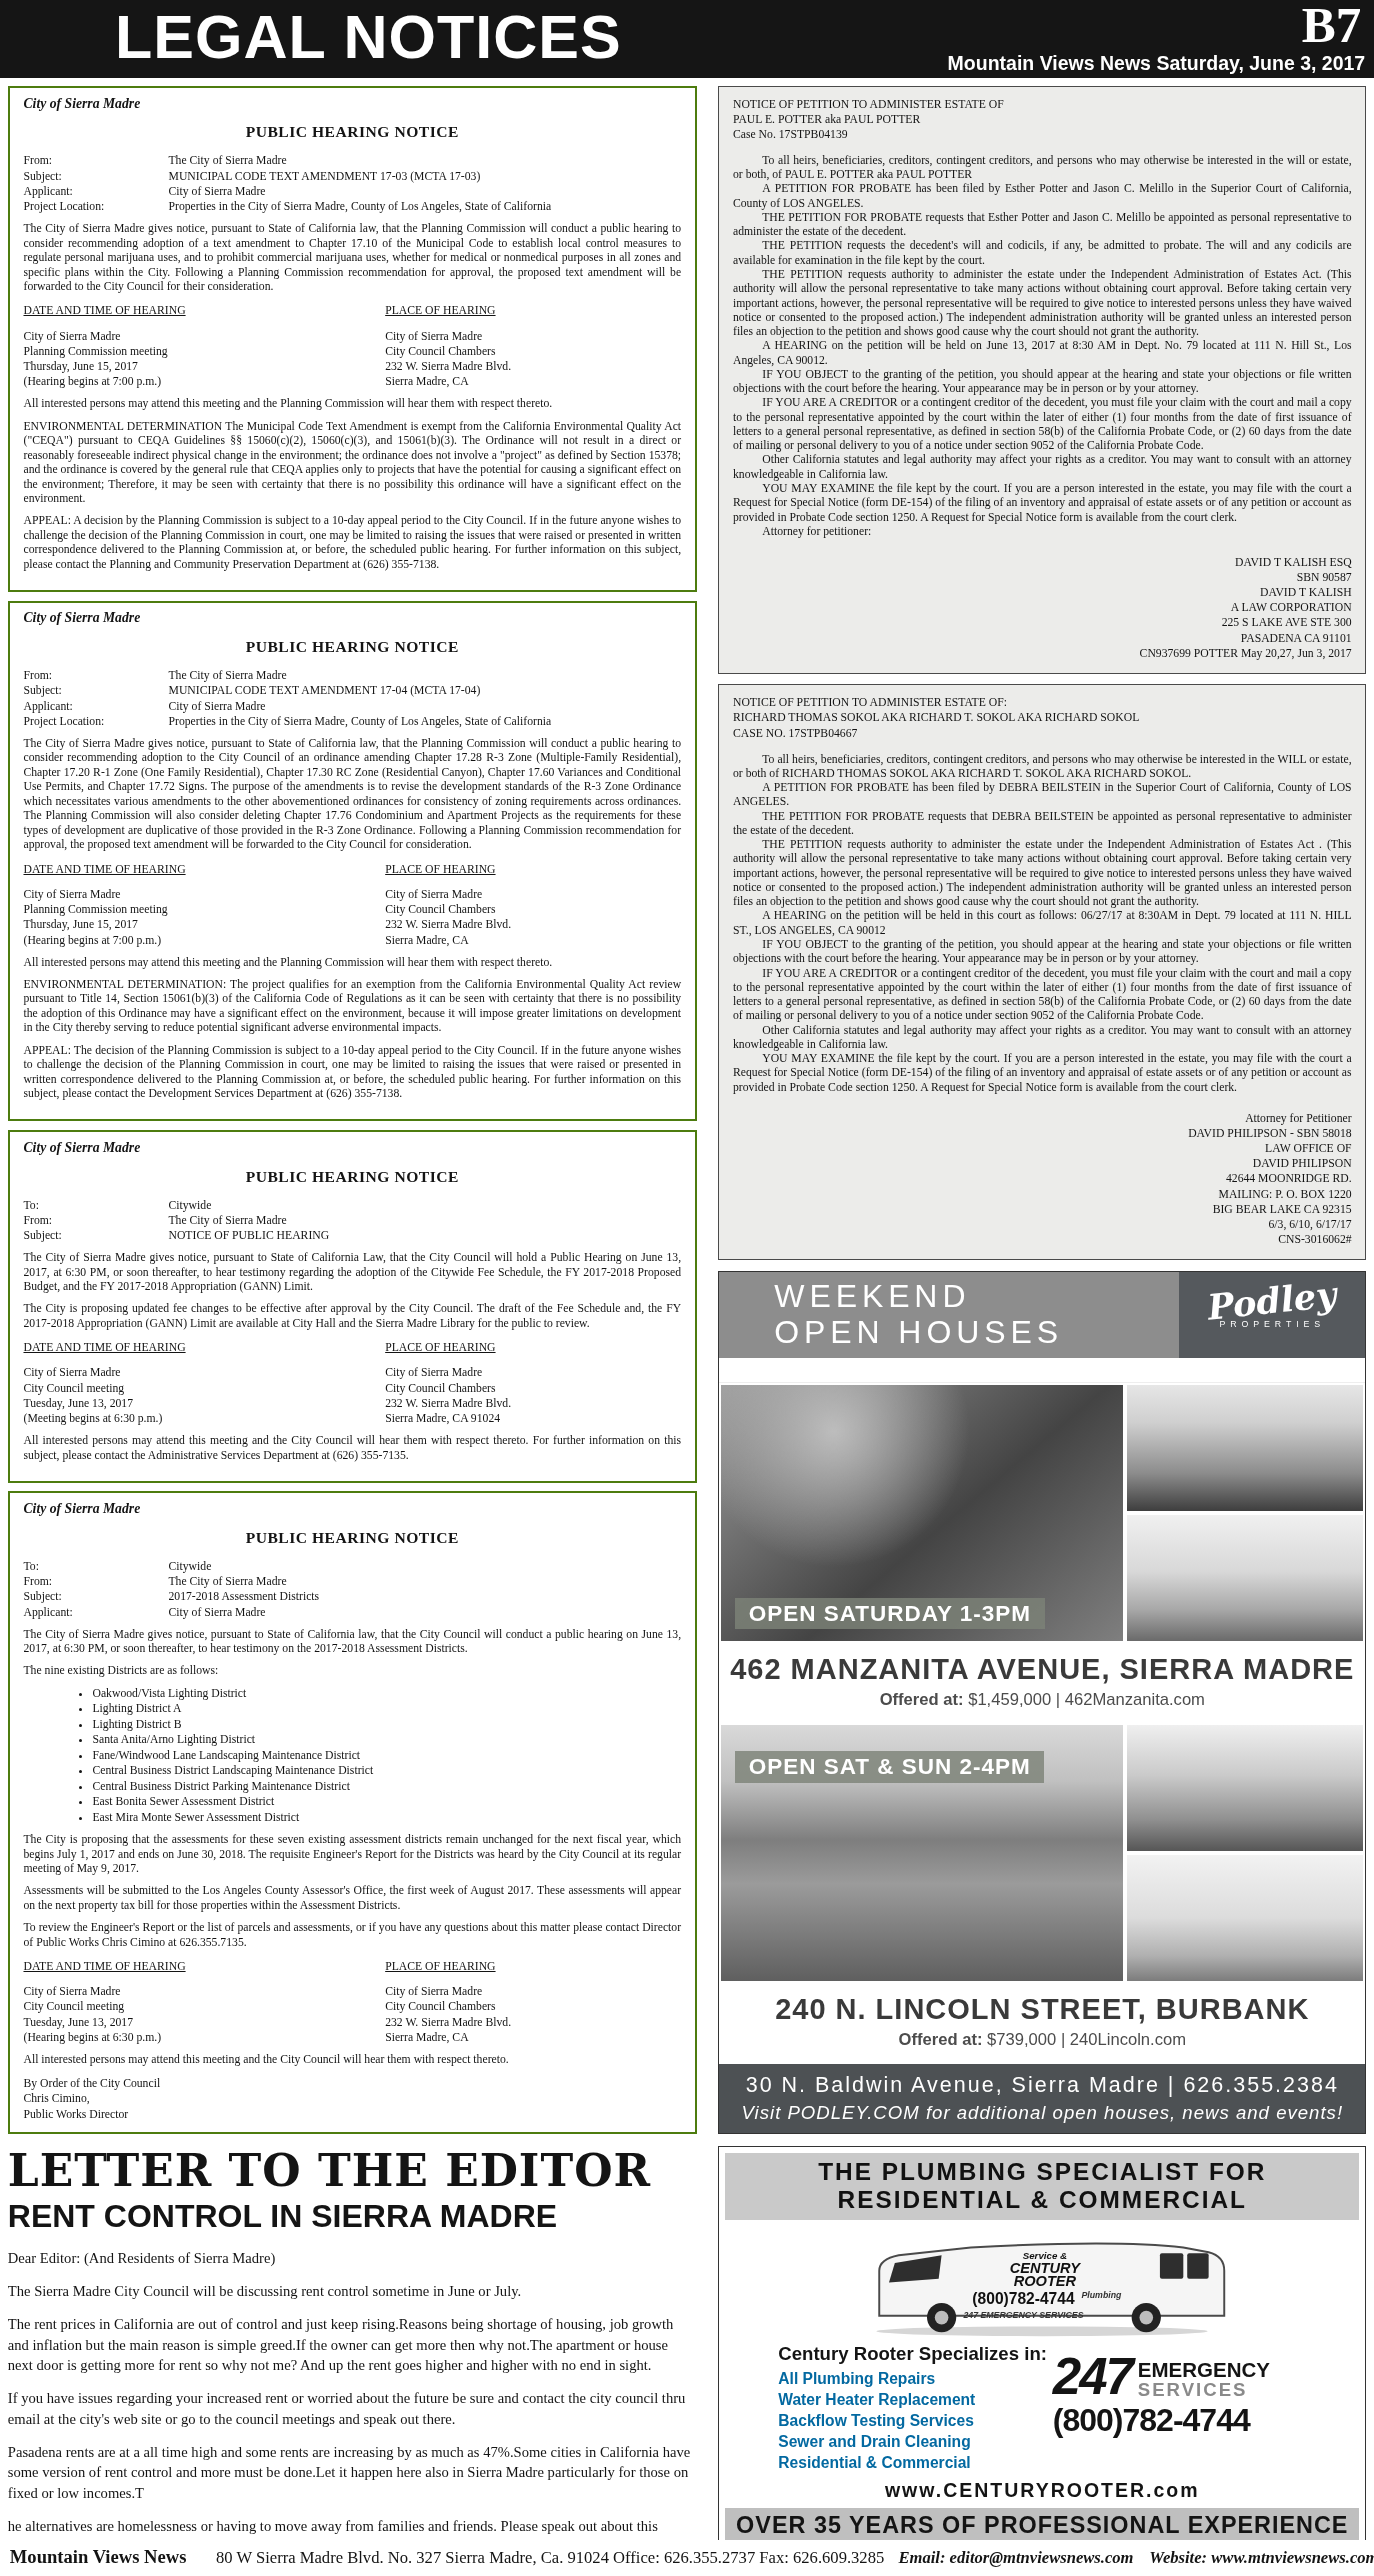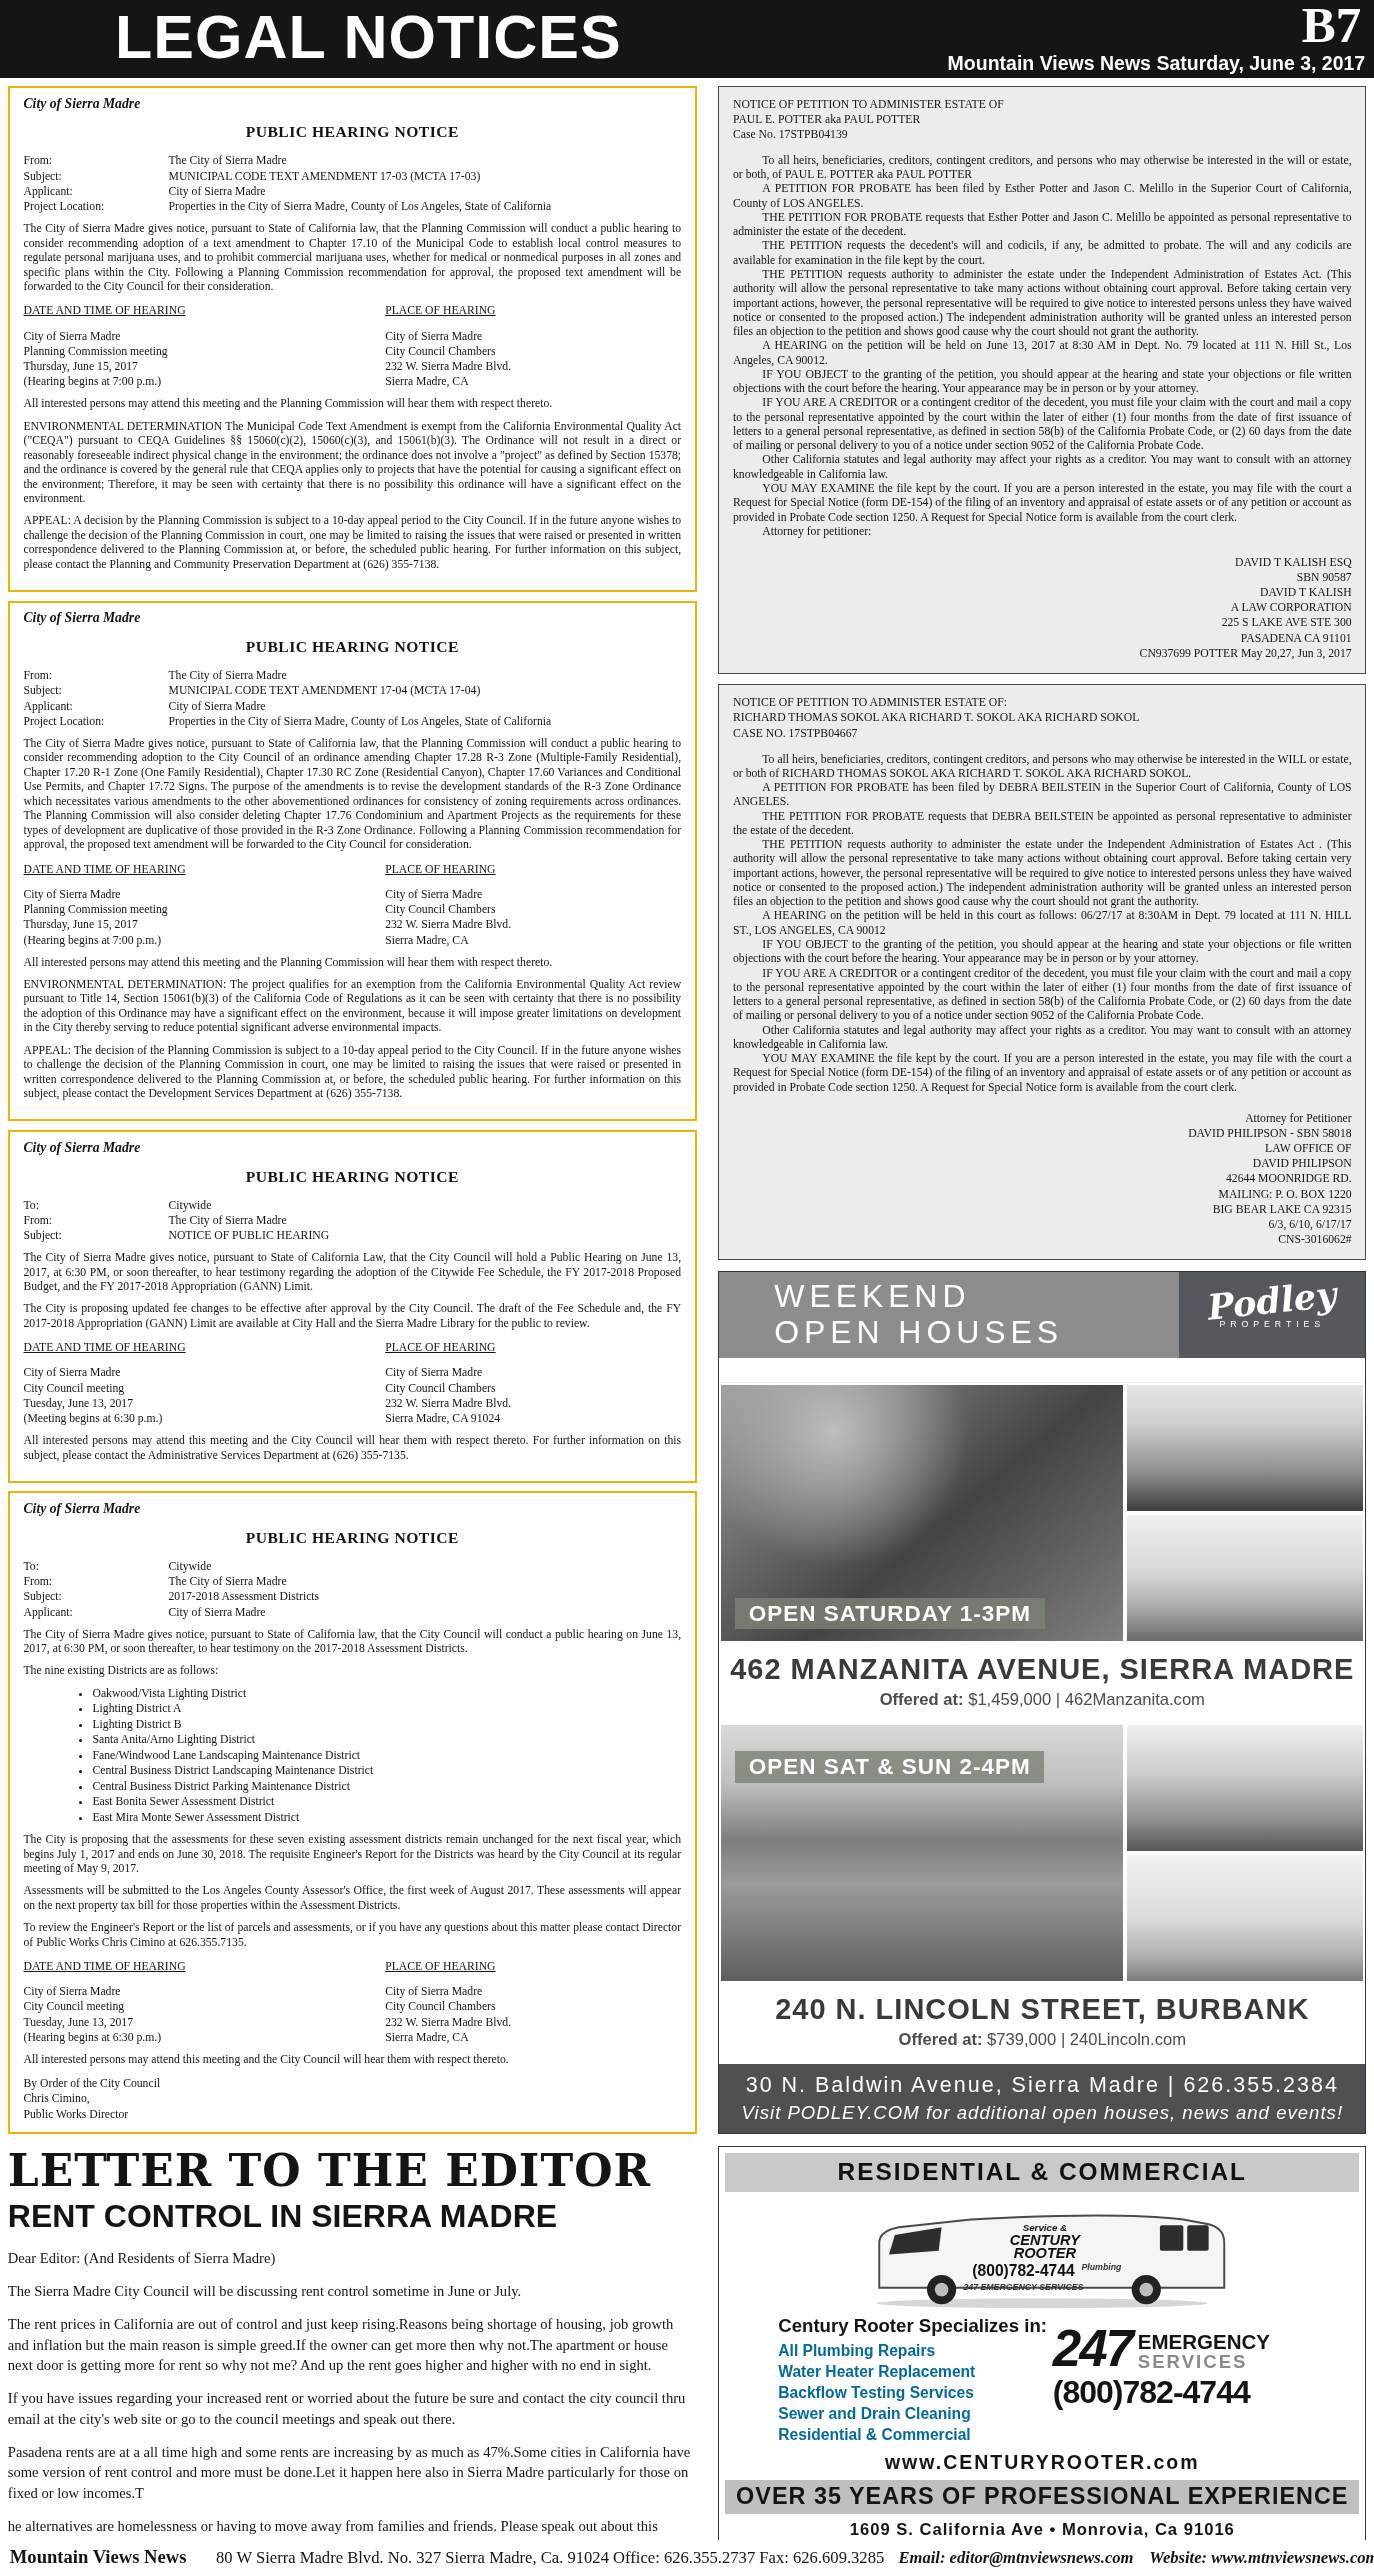--- a/index.html
+++ b/index.html
@@ -23,21 +23,21 @@
     position:absolute; right:9.8px; bottom:2.9px;
     font-family:Liberation Sans, sans-serif; font-weight:bold; font-size:19.5px;
   }
   
   .cols { display:flex; gap:21.5px; padding:7.8px 3.9px 0 7.8px; }
   .col-left  { width:689px; flex:none; }
   .col-right { width:648px; flex:none; }
 
   
   .notice {
-    border:2px solid #eab308; background:#fff; padding:7.8px 13.7px 9.8px 13.7px;
+    border:2px solid #4d7c0f; background:#fff; padding:7.8px 13.7px 9.8px 13.7px;
     margin-bottom:8.8px; font-size:11.7px; line-height:1.24;
   }
   .notice .org { font-weight:bold; font-style:italic; font-size:13.7px; }
   .notice h2 {
     text-align:center; font-size:15.6px; font-weight:bold; letter-spacing:0.5px;
     margin:9.8px 0 11.7px 0;
   }
   .fields { border-collapse:collapse; }
   .fields td { vertical-align:top; font-size:11.7px; line-height:1.3; }
   .fields td.flabel { width:145px; }
@@ -531,20 +531,21 @@
       </div>
 
       <div class="pod-footer">
         <div class="pod-foot1">30 N. Baldwin Avenue, Sierra Madre | 626.355.2384</div>
         <div class="pod-foot2">Visit PODLEY.COM for additional open houses, news and events!</div>
       </div>
     </section>
 
     <section class="rooter">
       <div class="rooter-head">
+        <div>THE PLUMBING SPECIALIST FOR</div>
         <div>RESIDENTIAL &amp; COMMERCIAL</div>
       </div>
       <div class="van-wrap">
         <svg width="420" height="115" viewBox="0 0 430 118">
           <ellipse cx="215" cy="108" rx="170" ry="5" fill="#d6d6d6"></ellipse>
           <path d="M48 92 L48 46 Q48 34 68 30 L142 22 Q290 14 360 22 L386 27 Q402 31 402 46 L402 92 Z" fill="#f5f5f5" stroke="#4a4a4a" stroke-width="2"></path>
           <path d="M64 38 L112 30 L109 54 L58 58 Z" fill="#2e2e2e"></path>
           <rect x="336" y="28" width="24" height="26" rx="2" fill="#2e2e2e"></rect>
           <rect x="364" y="28" width="22" height="26" rx="2" fill="#2e2e2e"></rect>
           <circle cx="112" cy="94" r="15" fill="#222"></circle>

